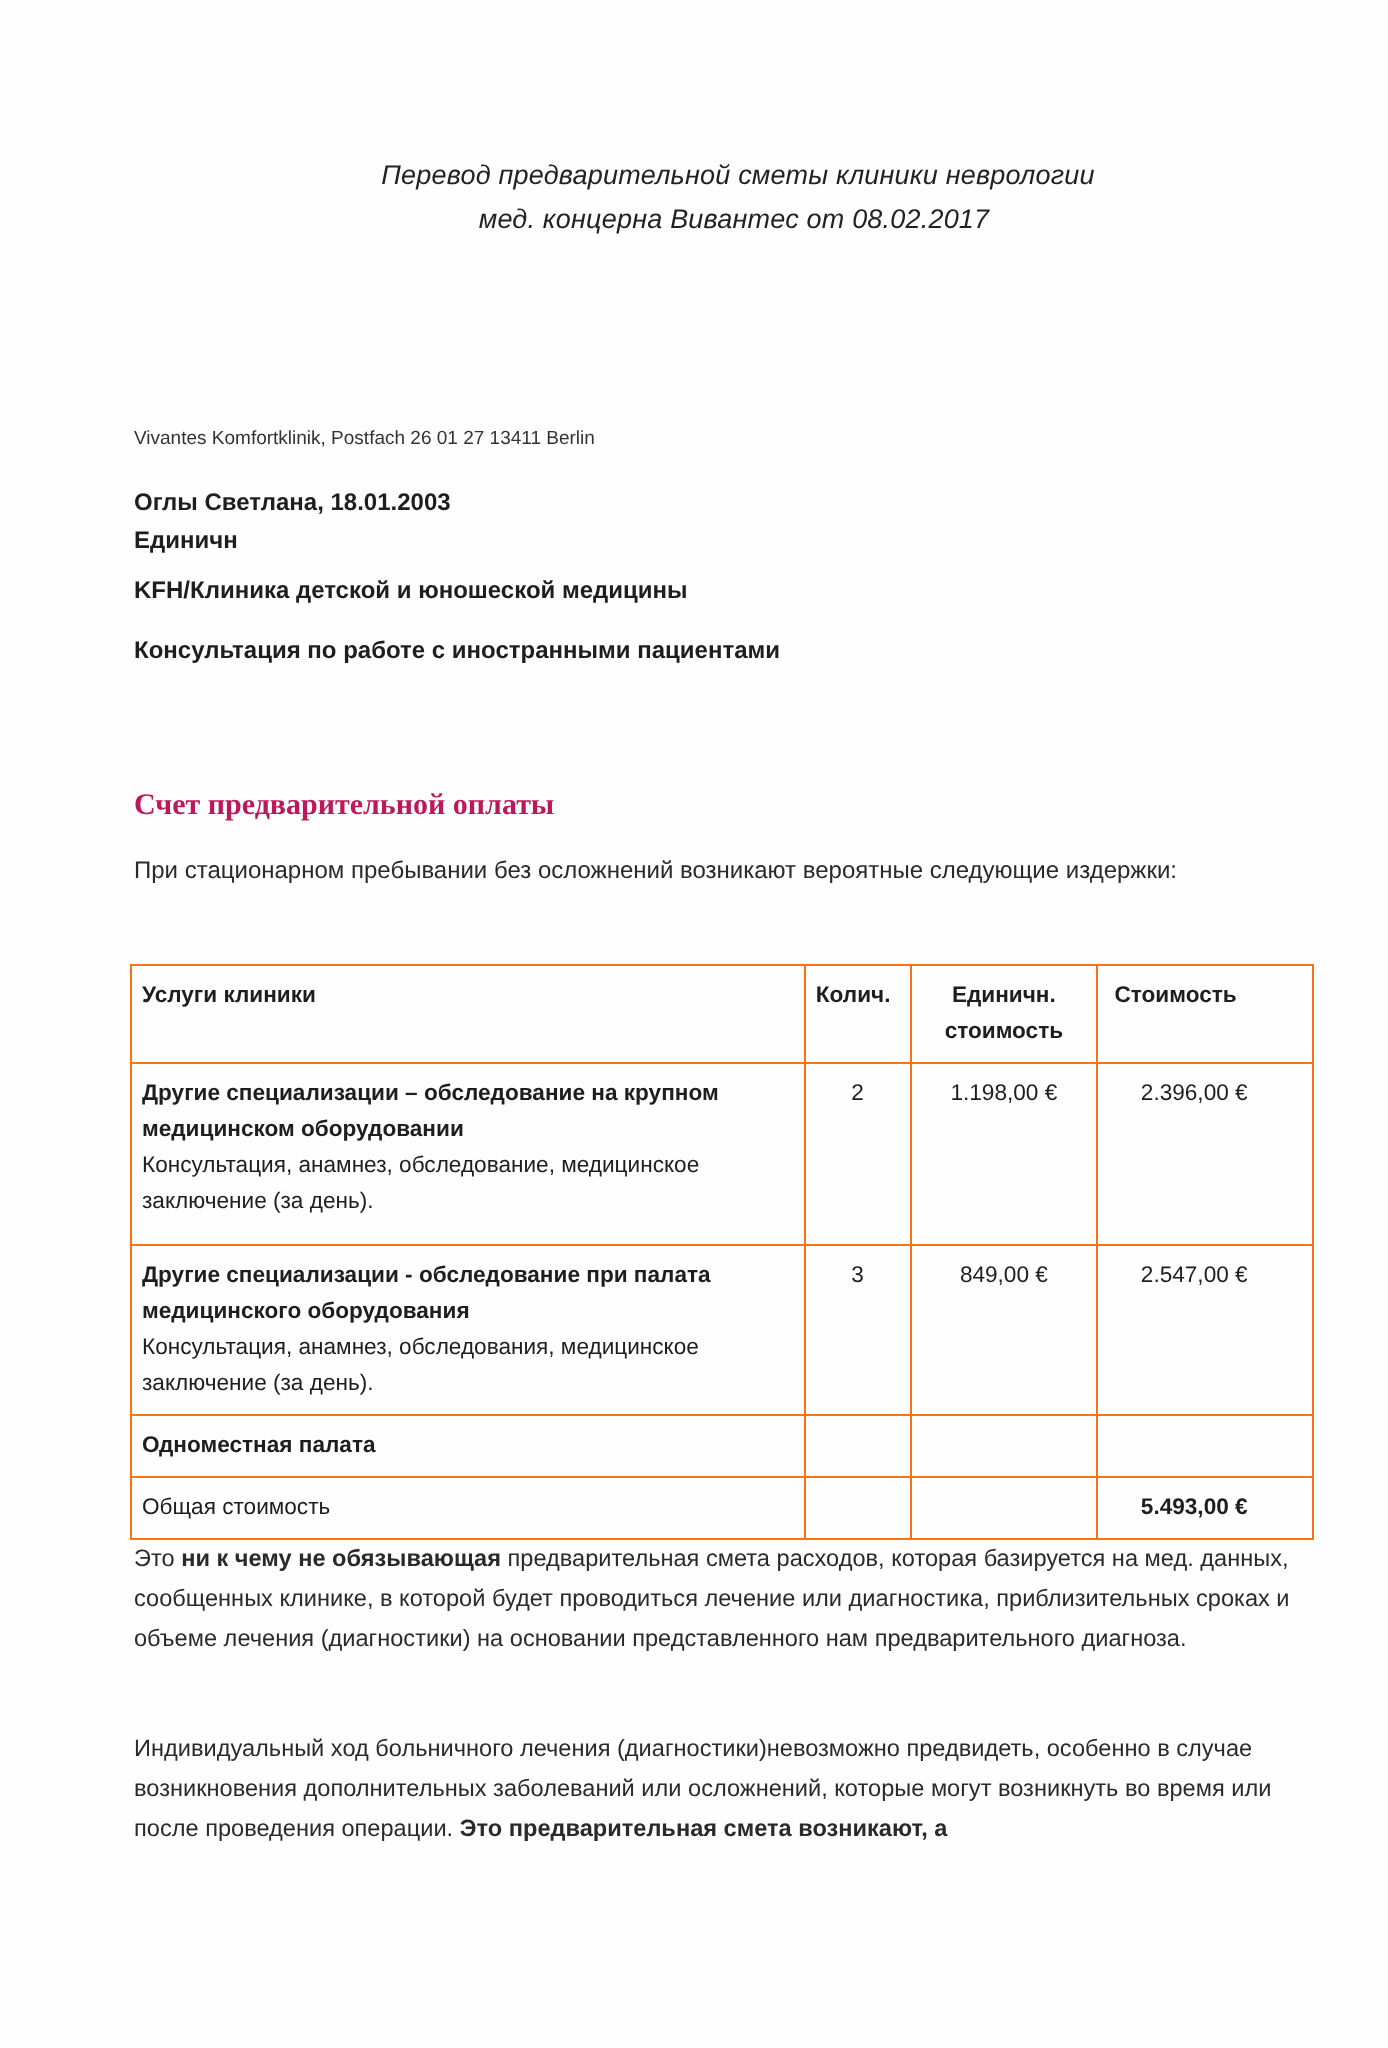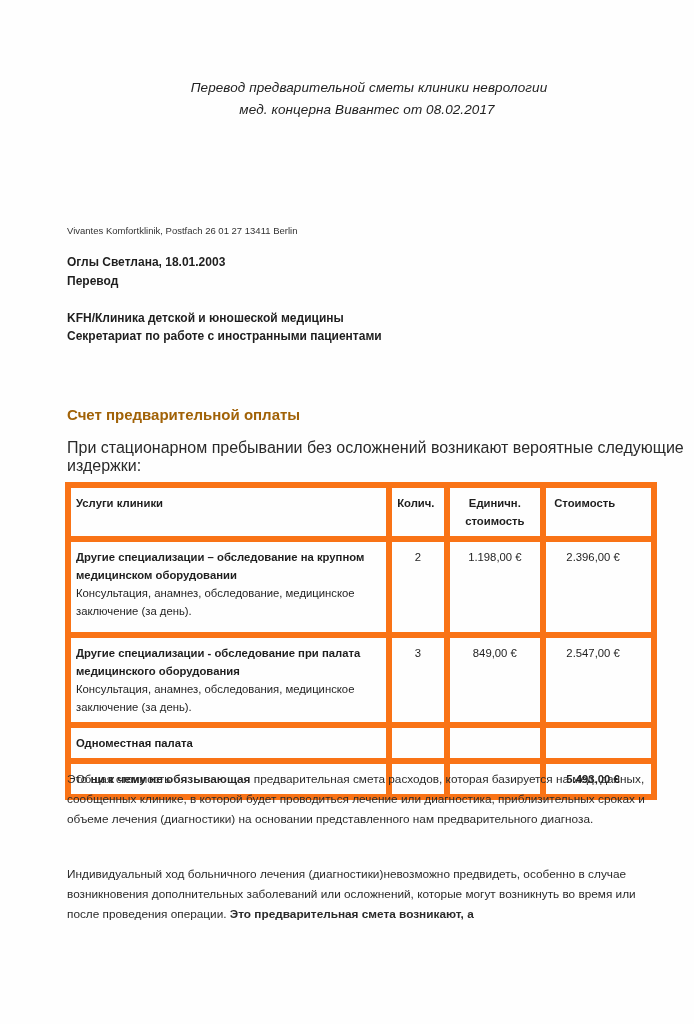--- a/index.html
+++ b/index.html
@@ -1,38 +1,38 @@
 <!DOCTYPE html>
 <html><head>
 <meta charset="utf-8">
 <style>
   html, body { margin:0; padding:0; }
   body {
     width:694px; height:1024px; background:#fefefe; position:relative; overflow:hidden;
     font-family:"Liberation Sans", sans-serif; color:#1a1a1a;
   }
-  .abs { position:absolute;margin-top:11px; }
+  .abs { position:absolute; }
   .title-line {
     position:absolute; left:0; width:694px; text-align:center;
     font-style:italic; font-size:13.5px; color:#222; letter-spacing:0.1px;
   }
   #t1 { top:80px; left:22px; }
   #t2 { top:102px; left:20px; }
   .sender { left:67px; top:214px; font-size:9.5px; color:#333; }
   .bold { font-weight:bold; }
   .addr { left:67px; font-size:12px; font-weight:bold; color:#1e1e1e; }
-  #a1 { top:244px; } #a2 { top:263px; } #a3 { top:300px;text-align:center; } #a4 { top:318px; }
-  .heading { left:67px; top:395px; font-size:15px; font-weight:bold; color:#a16207; }
-  .intro { left:67px; top:428px; font-size:16px; color:#2a2a2a; }
+  #a1 { top:244px; } #a2 { top:263px; } #a3 { top:288px;text-align:center; } #a4 { top:318px; }
+  .heading { left:67px; top:395px; font-size:15px; font-weight:bold; color:#be185d;font-family:Liberation Serif, serif; }
+  .intro { left:67px; top:428px; font-size:12px; color:#2a2a2a; }
 
   table.est {
     position:absolute; left:65px; top:482px; width:592px; border-collapse:collapse;
     font-size:11.3px; color:#1e1e1e;
   }
-  table.est td, table.est th { border:6px solid #f97316; vertical-align:top; padding:6px 5px; line-height:18px; }
+  table.est td, table.est th { border:1px solid #f97316; vertical-align:top; padding:6px 5px; line-height:18px; }
   table.est th { font-weight:bold; text-align:left; height:27px; }
   .c-name { width:340px; }
   .c-qty { width:42px; text-align:center !important;margin-top:38px; }
   .c-unit { width:84px; text-align:center !important; }
   .c-cost { width:84px; text-align:center; padding-right:16px !important; }
   th.c-cost { text-align:left !important; padding-left:8px !important; }
   th.c-qty, th.c-unit { font-weight:normal; }
   th.c-cost { font-weight:normal; }
   th.c-qty { text-align:left !important; }
   .r1 td { height:78px; } .r2 td { height:62px; }
@@ -47,23 +47,23 @@
 </style>
 </head>
 <body>
 
 <div class="title-line" id="t1">Перевод предварительной сметы клиники неврологии</div>
 <div class="title-line" id="t2">мед. концерна Вивантес от 08.02.2017</div>
 
 <div class="abs sender">Vivantes Komfortklinik, Postfach  26 01 27  13411  Berlin</div>
 
 <div class="abs addr" id="a1">Оглы Светлана, 18.01.2003</div>
-<div class="abs addr" id="a2">Перевод</div>
+<div class="abs addr" id="a2">Единичн</div>
 <div class="abs addr" id="a3">KFH/Клиника детской и юношеской медицины</div>
-<div class="abs addr" id="a4">Секретариат  по работе с иностранными пациентами</div>
+<div class="abs addr" id="a4">Консультация  по работе с иностранными пациентами</div>
 
 <div class="abs heading">Счет предварительной оплаты</div>
 <div class="abs intro">При стационарном пребывании без осложнений возникают вероятные следующие издержки:</div>
 
 <table class="est">
   <tbody>
       <tr>
     <th class="c-name">Услуги клиники</th>
     <th class="c-qty">Колич.</th>
     <th class="c-unit">

